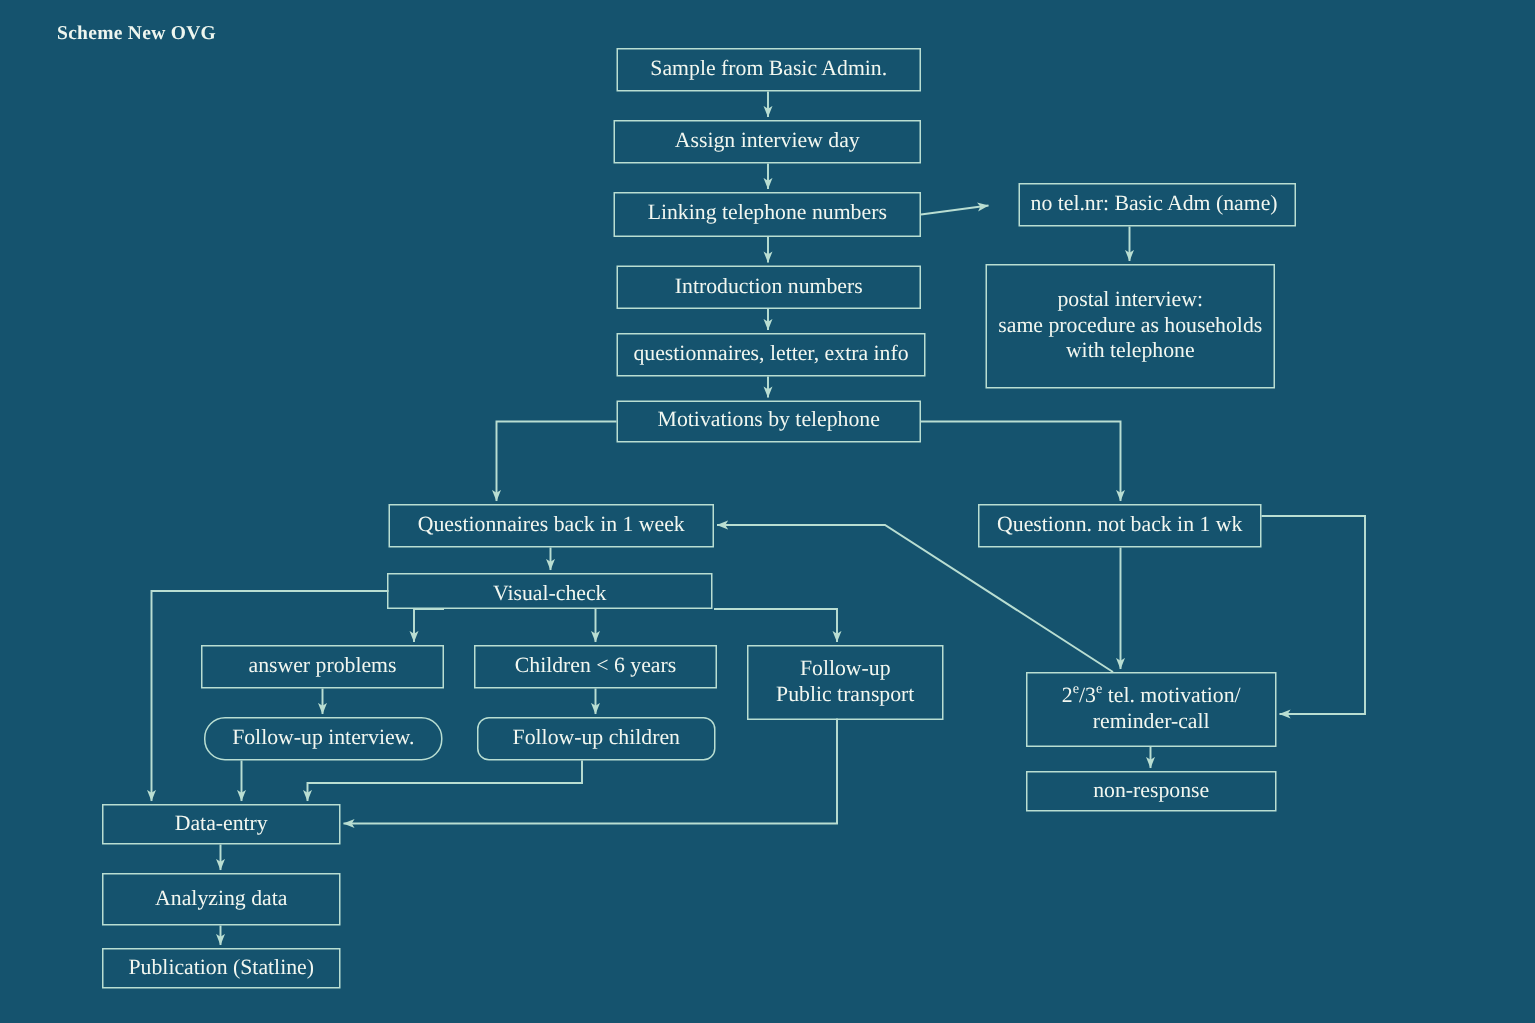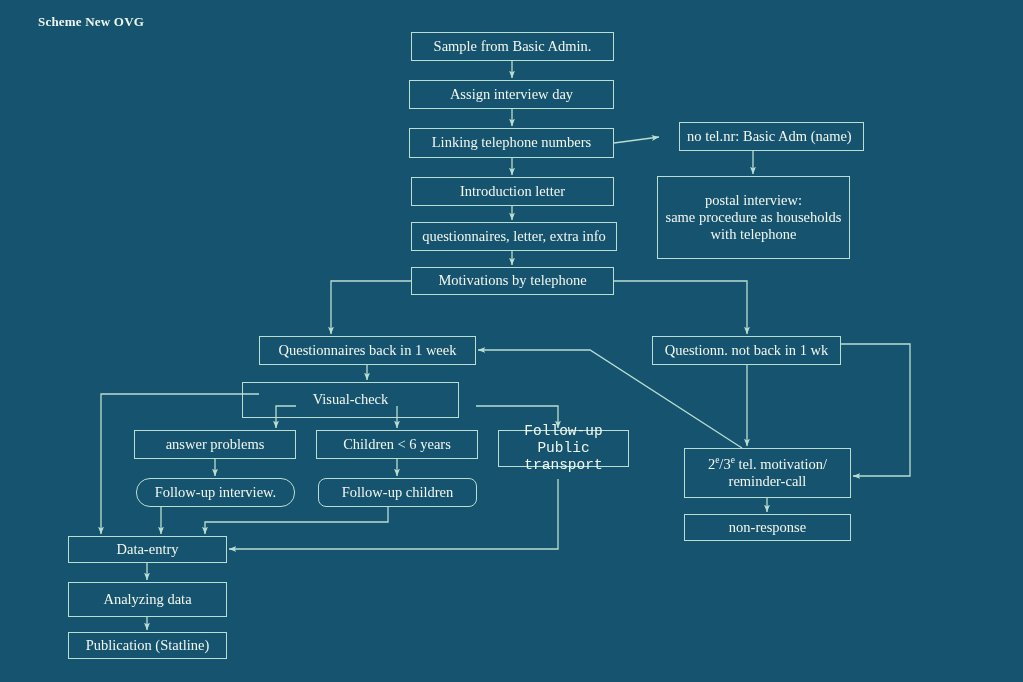--- a/index.html
+++ b/index.html
@@ -106,29 +106,29 @@
   </svg>
 
   <div id="node-layer">
       <div class="node" style="left: 411px; top: 32px; width: 203px; height: 29px;"><span>Sample from Basic Admin.</span></div>
       <div class="node" style="left: 409px; top: 80px; width: 205px; height: 29px;"><span>Assign interview day</span></div>
       <div class="node" style="left: 409px; top: 128px; width: 205px; height: 30px;"><span>Linking telephone numbers</span></div>
       <div class="node left-align" style="left: 661px; top: 122px; width: 185px; height: 29px; margin-left: 18px;"><span>no tel.nr: Basic Adm (name)</span></div>
       <div class="node" style="left: 657px; top: 176px; width: 193px; height: 83px;"><span>postal interview:
 same procedure as households
 with telephone</span></div>
-      <div class="node" style="left: 411px; top: 177px; width: 203px; height: 29px;"><span>Introduction letter</span></div>
+      <div class="node" style="left: 411px; top: 177px; width: 203px; height: 29px;"><span>Introduction numbers</span></div>
       <div class="node" style="left: 411px; top: 222px; width: 206px; height: 29px;"><span>questionnaires, letter, extra info</span></div>
       <div class="node" style="left: 411px; top: 267px; width: 203px; height: 28px;"><span>Motivations by telephone</span></div>
       <div class="node" style="left: 259px; top: 336px; width: 217px; height: 29px;"><span>Questionnaires back  in 1 week</span></div>
       <div class="node" style="left: 652px; top: 336px; width: 189px; height: 29px;"><span>Questionn. not back in 1 wk</span></div>
-      <div class="node" style="left: 242px; top: 382px; width: 217px; height: 36px;"><span>Visual-check</span></div>
+      <div class="node" style="left: 258px; top: 382px; width: 217px; height: 24px; align-items: flex-end;"><span>Visual-check</span></div>
       <div class="node" style="left: 134px; top: 430px; width: 162px; height: 29px;"><span>answer problems</span></div>
       <div class="node" style="left: 316px; top: 430px; width: 162px; height: 29px;"><span>Children &lt; 6 years</span></div>
-      <div class="node" style="left: 498px; top: 430px; width: 131px; height: 37px; font-family: Liberation Mono, monospace;"><span>Follow-up
+      <div class="node" style="left: 498px; top: 430px; width: 131px; height: 50px;"><span>Follow-up
 Public transport</span></div>
       <div class="node" style="left: 136px; top: 478px; width: 159px; height: 29px; border-radius: 14px;"><span>Follow-up interview.</span></div>
       <div class="node" style="left: 318px; top: 478px; width: 159px; height: 29px; border-radius: 8px;"><span>Follow-up children</span></div>
       <div class="node" style="left: 684px; top: 448px; width: 167px; height: 50px;"><span>2<span class="sup">e</span>/3<span class="sup">e</span> tel. motivation/<br>reminder-call</span></div>
       <div class="node" style="left: 684px; top: 514px; width: 167px; height: 27px;"><span>non-response</span></div>
       <div class="node" style="left: 68px; top: 536px; width: 159px; height: 27px;"><span>Data-entry</span></div>
       <div class="node" style="left: 68px; top: 582px; width: 159px; height: 35px;"><span>Analyzing data</span></div>
       <div class="node" style="left: 68px; top: 632px; width: 159px; height: 27px;"><span>Publication (Statline)</span></div>
     </div>
 

